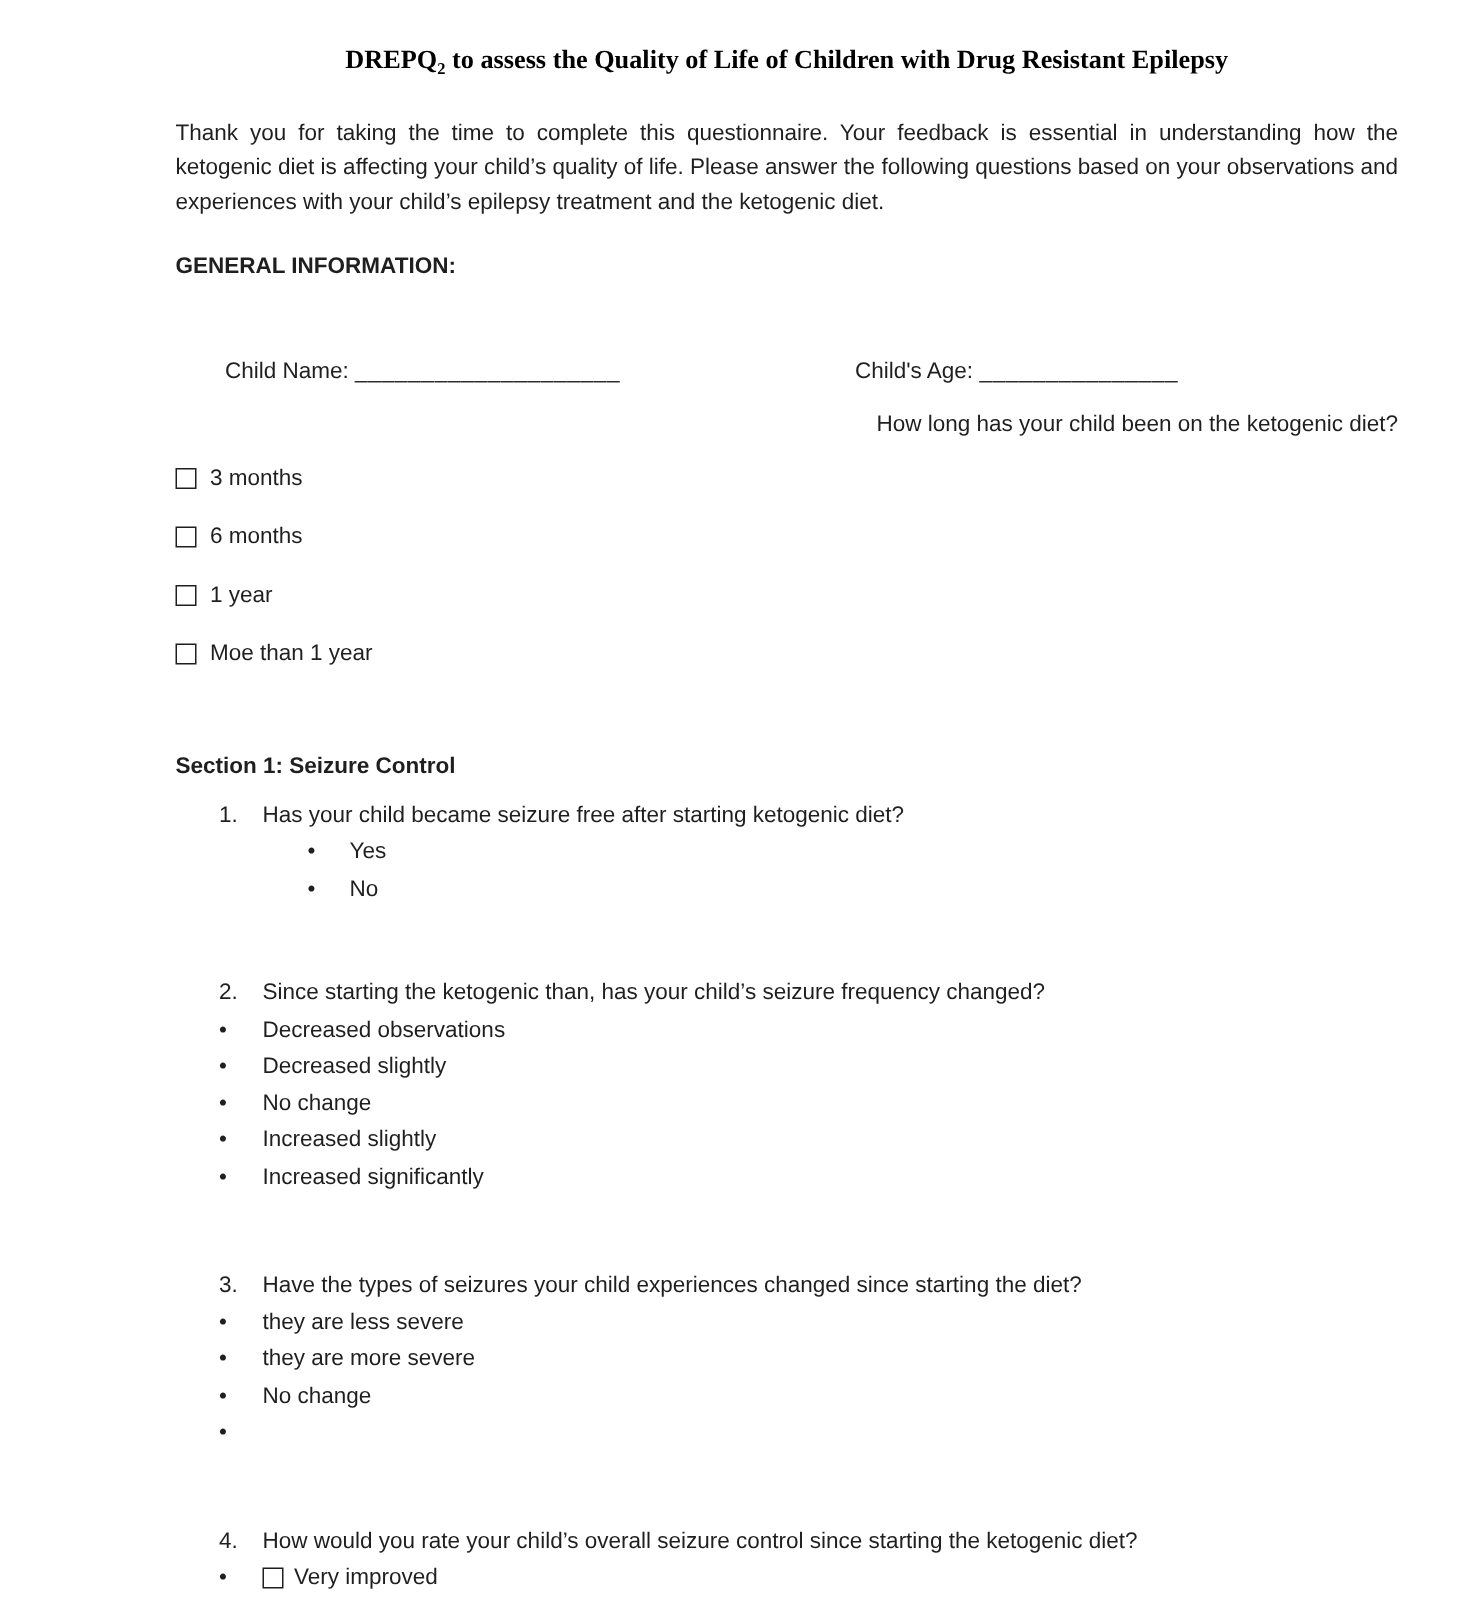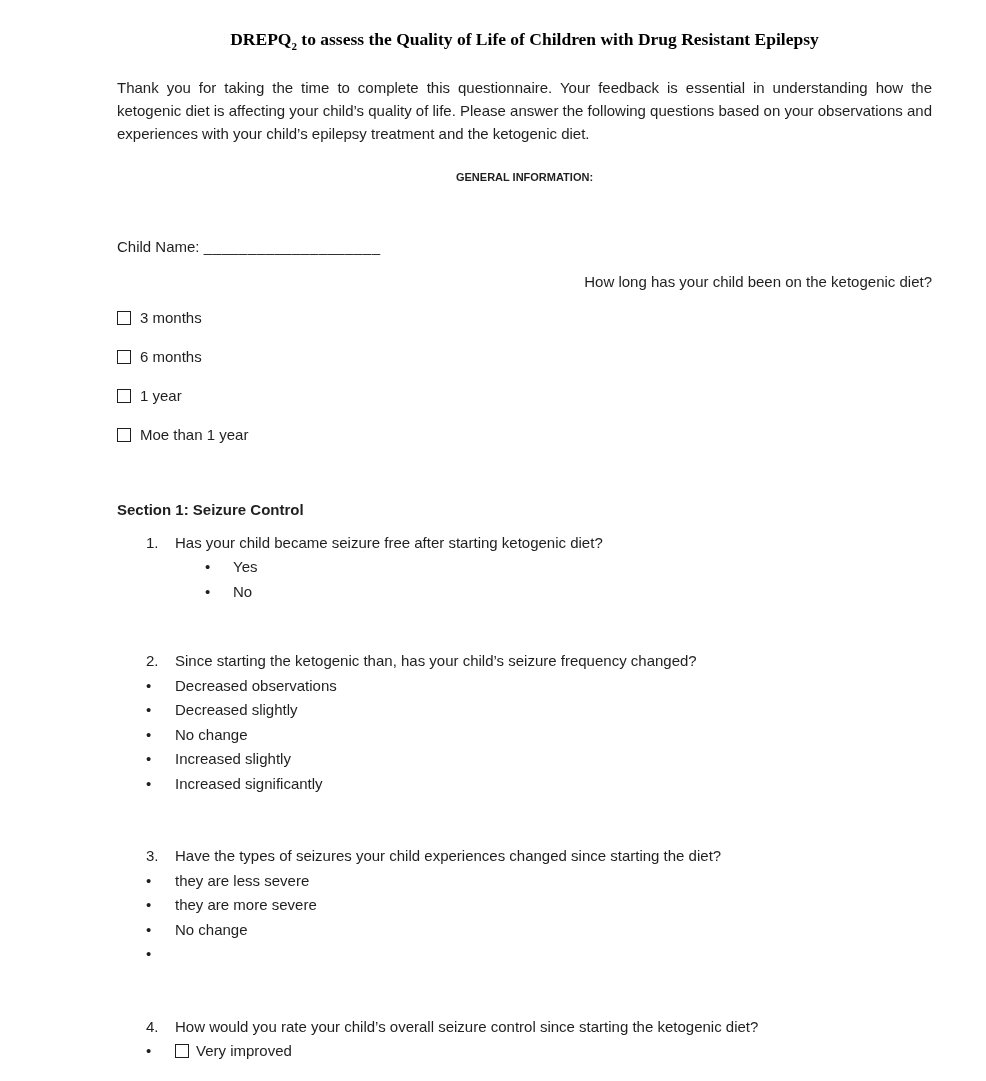--- a/index.html
+++ b/index.html
@@ -24,32 +24,33 @@
     margin: 0 0 19px 0;
   }
   .title sub { font-size: 11px; }
   .intro {
     font-size: 15px;
     line-height: 23px;
     text-align: justify;
     margin: 0 0 21px 0;
   }
   .gen-heading {
-    font-size: 11px;
+    font-size: 15px;
     line-height: 22px;
     font-weight: 700;
-    text-align: center;
+    text-align: left;
     margin: 0 0 48px 0;
   }
   .fields-row {
     position: relative;
     height: 22px;
     line-height: 22px;
     font-size: 15px;
     margin-bottom: 13px;
+    margin-left: 33px;
   }
   .field { white-space: nowrap; }
   .field-age { position: absolute; left: 420px; top: 0; }
   .blank { letter-spacing: 0.5px; }
   .question-line {
     font-size: 15px;
     line-height: 22px;
     margin: 0 0 14px 0;
     text-align: right;
   }
@@ -106,20 +107,21 @@
 <div class="page">
 
   <h1 class="title"><span>DREPQ</span><sub>2</sub><span> to assess the Quality of Life of Children with Drug Resistant Epilepsy</span></h1>
 
   <p class="intro">Thank you for taking the time to complete this questionnaire. Your feedback is essential in understanding how the ketogenic diet is affecting your child’s quality of life. Please answer the following questions based on your observations and experiences with your child’s epilepsy treatment and the ketogenic diet.</p>
 
   <h2 class="gen-heading">GENERAL INFORMATION:</h2>
 
   <div class="fields-row">
     <span class="field"><span>Child Name:</span> <span class="blank">____________________</span></span>
+    <span class="field field-age"><span>Child's Age:</span> <span class="blank">_______________</span></span>
   </div>
 
   <p class="question-line">How long has your child been on the ketogenic diet?</p>
 
   <div>
     <div class="check-item">
       <span class="cb"></span>
       <span>3 months</span>
     </div>
     <div class="check-item">

